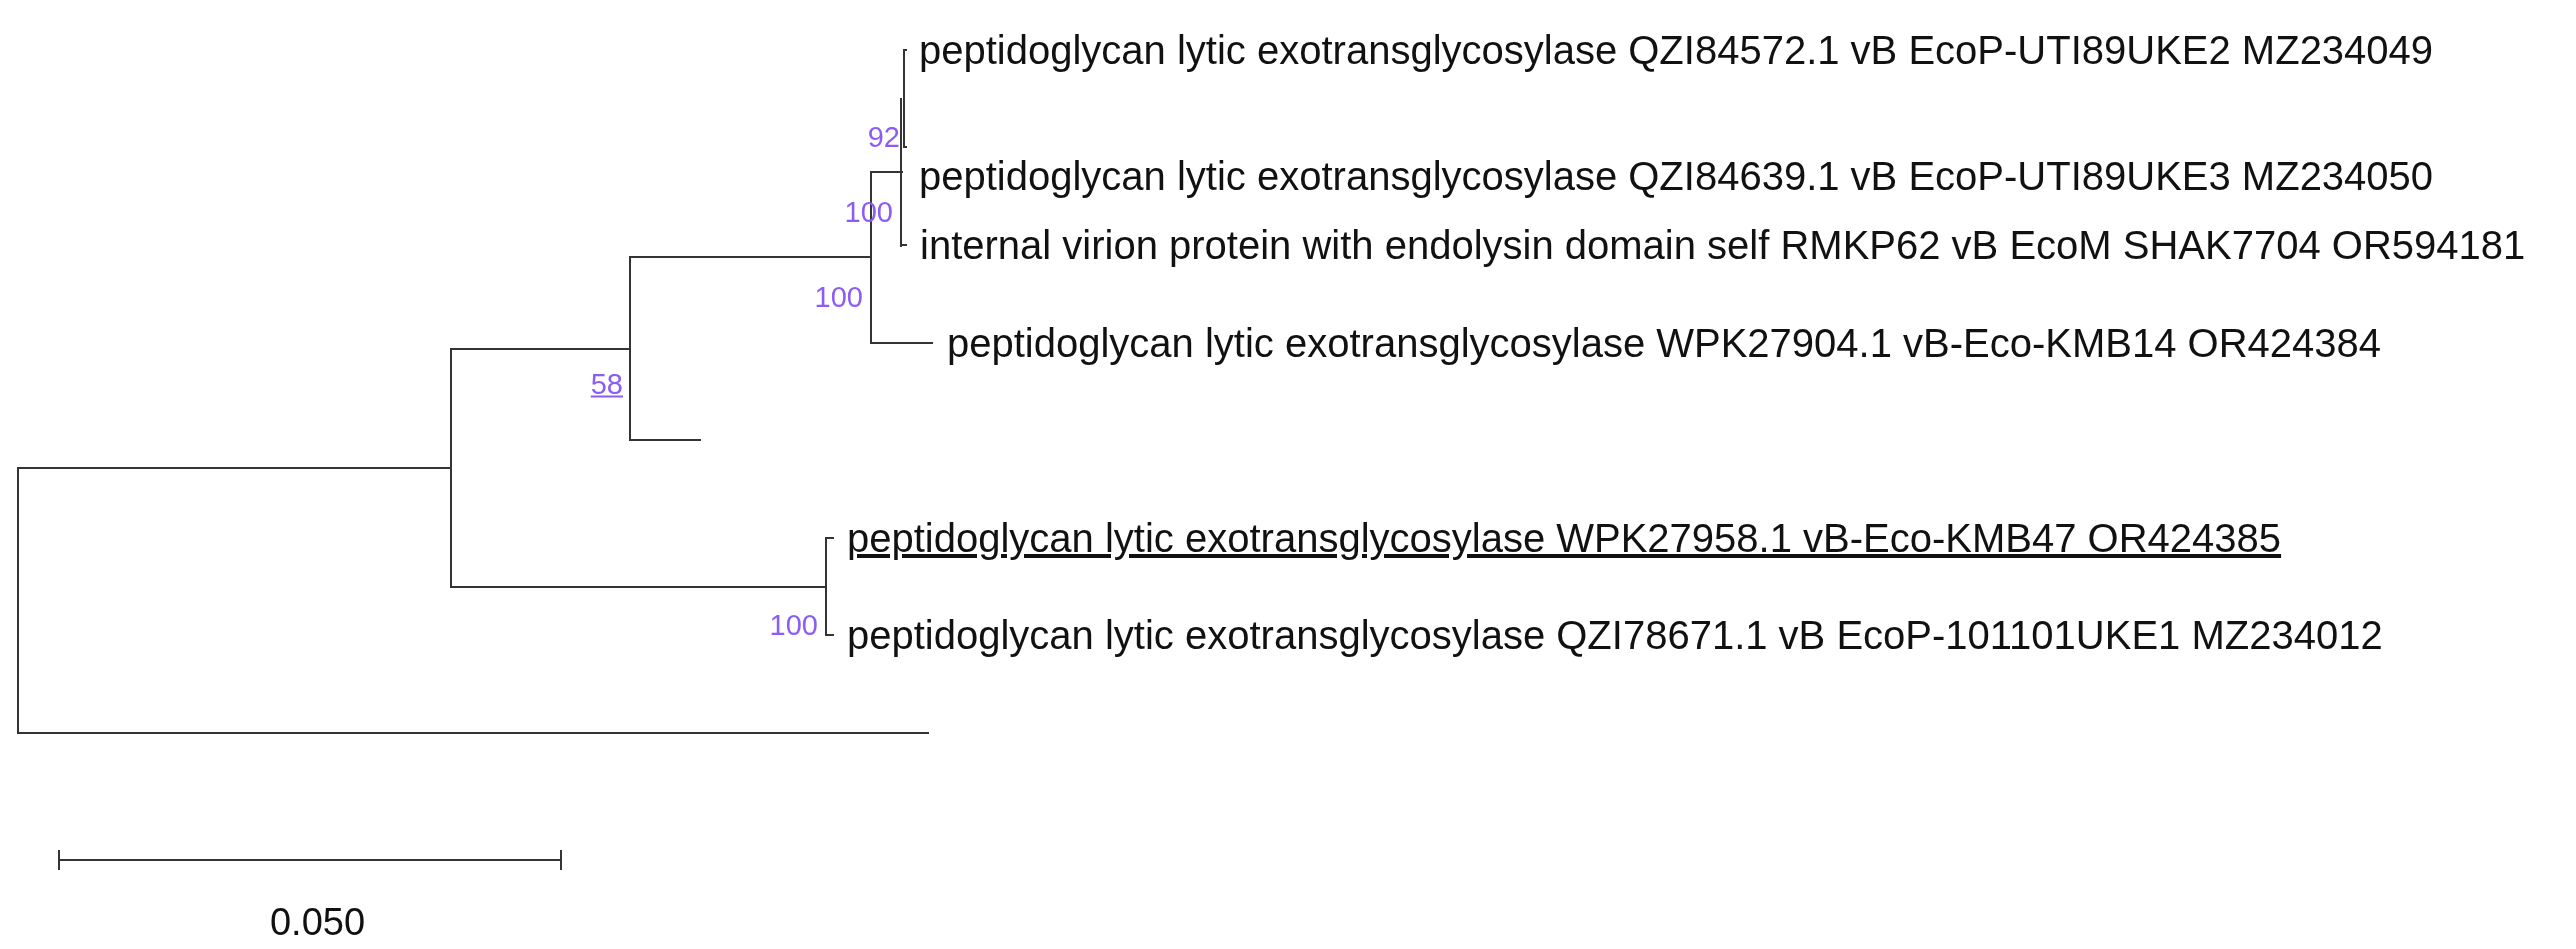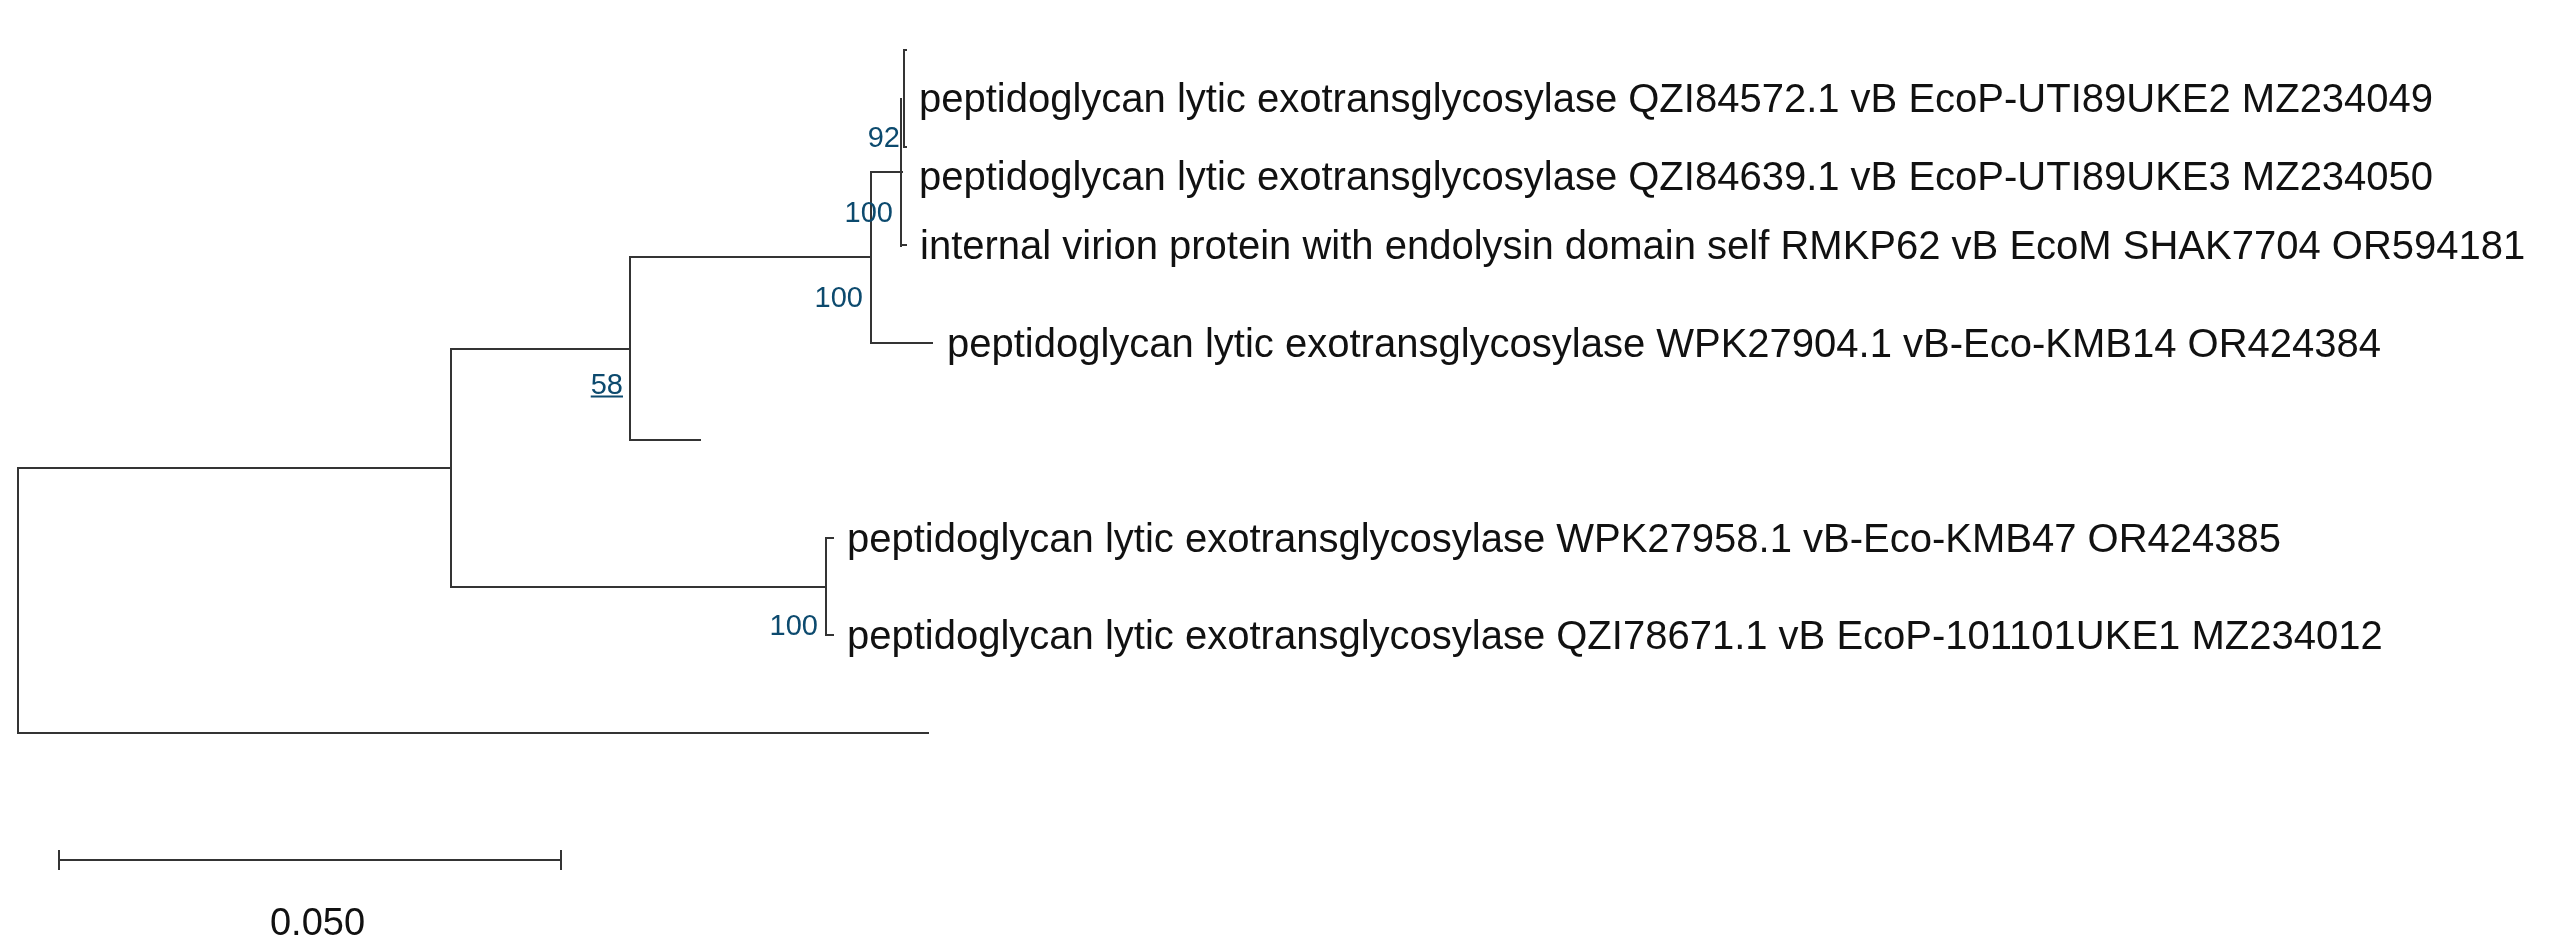--- a/index.html
+++ b/index.html
@@ -30,21 +30,21 @@
     white-space: nowrap;
     color: #111111;
   }
   .bs {
     position: absolute;
     transform: translateY(-50%);
     font-size: 29px;
     line-height: 1;
     width: 212px;
     text-align: right;
-    color: #0c4a6e;
+    color: #8b5cf6;
   }
   .scale-label {
     position: absolute;
     transform: translateY(-50%);
     font-size: 38px;
     line-height: 1;
     width: 283px;
     text-align: center;
     color: #111111;
   }
@@ -69,25 +69,25 @@
   <div class="h" style="left:629px; top:256px; width:242px;"></div>
   <div class="h" style="left:629px; top:439px; width:72px;"></div>
   <div class="h" style="left:870px; top:171px; width:33px;"></div>
   <div class="h" style="left:870px; top:342px; width:63px;"></div>
   <div class="h" style="left:900px; top:244px; width:7.4px;"></div>
   <div class="h" style="left:903px; top:49px; width:3.5px;"></div>
   <div class="h" style="left:903px; top:146px; width:3.5px;"></div>
   <div class="h" style="left:825px; top:537px; width:8.8px;"></div>
   <div class="h" style="left:825px; top:634px; width:8.8px;"></div>
 
-  <div class="taxon" style="left:919px; top:50px;margin-top:48px;">peptidoglycan lytic exotransglycosylase QZI84572.1 vB EcoP-UTI89UKE2 MZ234049</div>
+  <div class="taxon" style="left:919px; top:50px;">peptidoglycan lytic exotransglycosylase QZI84572.1 vB EcoP-UTI89UKE2 MZ234049</div>
   <div class="taxon" style="left:919px; top:147px;margin-top:29px;">peptidoglycan lytic exotransglycosylase QZI84639.1 vB EcoP-UTI89UKE3 MZ234050</div>
   <div class="taxon" style="left:920px; top:245px;">internal virion protein with endolysin domain self RMKP62 vB EcoM SHAK7704 OR594181</div>
   <div class="taxon" style="left:947px; top:343px;">peptidoglycan lytic exotransglycosylase WPK27904.1 vB-Eco-KMB14 OR424384</div>
-  <div class="taxon" style="left:847px; top:538px;">peptidoglycan lytic exotransglycosylase WPK27958.1 vB-Eco-KMB47 OR424385</div>
+  <div class="taxon" style="left:847px; top:538px;text-decoration:underline;">peptidoglycan lytic exotransglycosylase WPK27958.1 vB-Eco-KMB47 OR424385</div>
   <div class="taxon" style="left:847px; top:635px;">peptidoglycan lytic exotransglycosylase QZI78671.1 vB EcoP-101101UKE1 MZ234012</div>
 
   <div class="bs" style="left:688px; top:137px;">92</div>
   <div class="bs" style="left:681px; top:212px;">100</div>
   <div class="bs" style="left:651px; top:297px;">100</div>
   <div class="bs" style="left:411px; top:384px;text-decoration:underline;">58</div>
   <div class="bs" style="left:606px; top:625px;">100</div>
 
   <div class="h" style="left:59px; top:859px; width:503px;"></div>
   <div class="v" style="left:58px; top:850px; height:20px;"></div>

